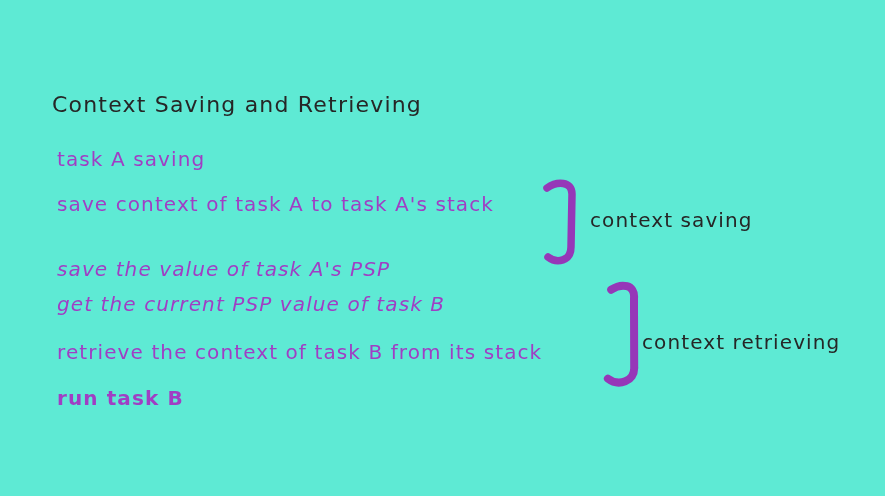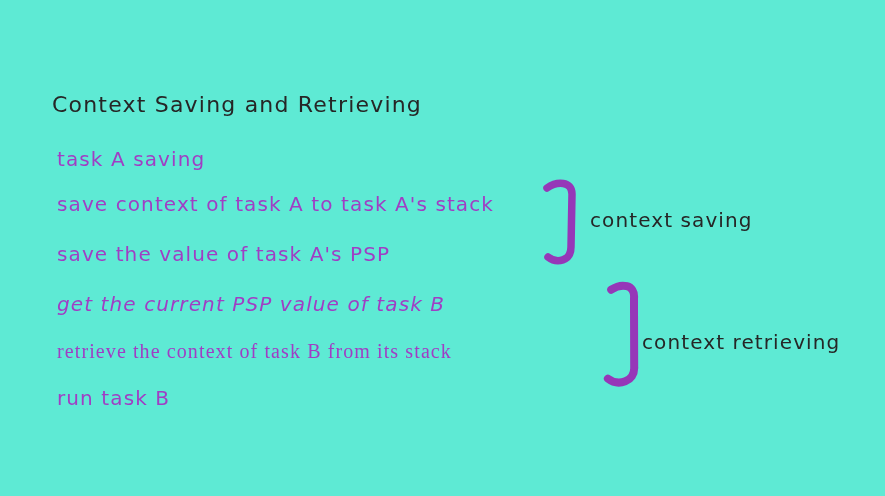--- a/index.html
+++ b/index.html
@@ -27,24 +27,24 @@
   .step {
     position: absolute;
     left: 57px;
     font-size: 20px;
     letter-spacing: 1.1px;
     color: #a03ec4;
     white-space: nowrap;
   }
   .step-1 { top: 147px; }
   .step-2 { top: 192px; }
-  .step-3 { top: 242px; }
+  .step-3 { top: 257px; font-style: italic; }
   .step-4 { top: 292px; font-style: italic; }
-  .step-5 { top: 340px; font-family: Liberation Serif, serif; }
-  .step-6 { top: 386px; }
+  .step-5 { top: 340px; }
+  .step-6 { top: 386px; font-weight: bold; }
   .group-label {
     position: absolute;
     font-size: 20px;
     letter-spacing: 1.1px;
     color: #262626;
     white-space: nowrap;
   }
   .group-label-saving    { left: 590px; top: 208px; }
   .group-label-retrieving{ left: 642px; top: 330px; }
   .bracket {

